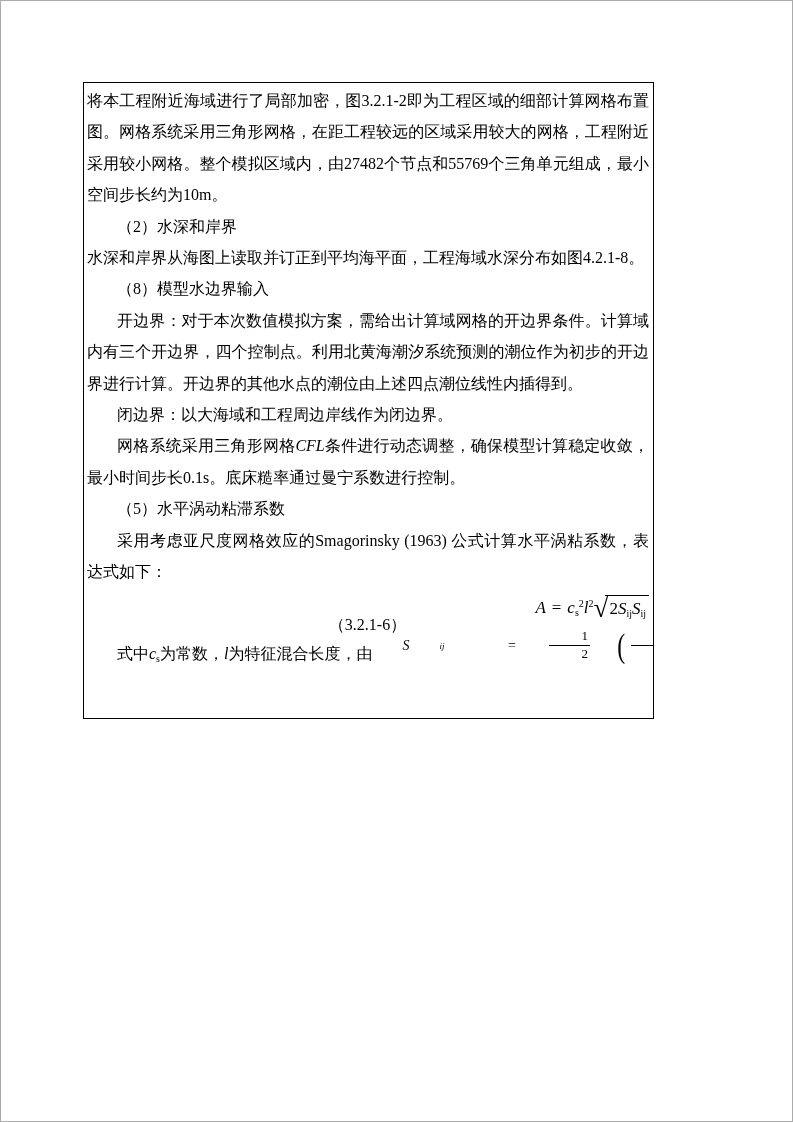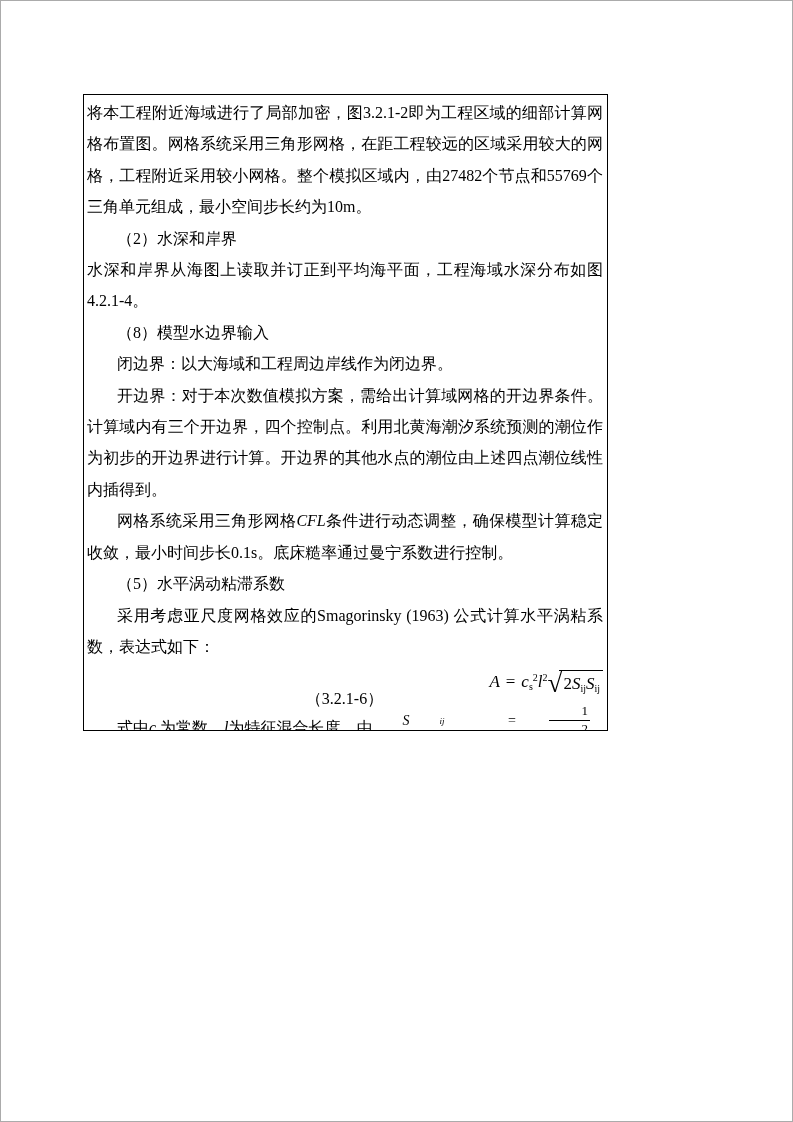--- a/index.html
+++ b/index.html
@@ -8,22 +8,22 @@
     width:793px;height:1122px;
     background:#ffffff;
     border:1px solid #ababab;
     box-sizing:border-box;
     overflow:hidden;
     font-family:"Liberation Serif","DejaVu Serif",serif;
     color:#000;
   }
   .cell{
     position:absolute;
-    left:82px;top:93px;
-    width:525px;height:637px;
+    left:82px;top:81px;
+    width:571px;height:637px;
     box-sizing:border-box;
     border:1.5px solid #000;
     padding:2px 4px 0 3px;
     font-size:16px;
     line-height:31.4px;
     text-align:justify;
     overflow:hidden;
   }
   .cell p{margin:0;}
   .ind{text-indent:30px;}
@@ -73,27 +73,27 @@
 </head>
 <body>
 
 <div class="page">
   <div class="cell">
 
     <p>将本工程附近海域进行了局部加密，图3.2.1-2即为工程区域的细部计算网格布置图。网格系统采用三角形网格，在距工程较远的区域采用较大的网格，工程附近采用较小网格。整个模拟区域内，由27482个节点和55769个三角单元组成，最小空间步长约为10m。</p>
 
     <p class="ind">（2）水深和岸界</p>
 
-    <p>水深和岸界从海图上读取并订正到平均海平面，工程海域水深分布如图4.2.1-4。</p>
+    <p>水深和岸界从海图上读取并订正到平均海平面，工程海域水深分布如图4.2.1-8。</p>
 
     <p class="ind">（8）模型水边界输入</p>
 
+    <p class="ind">开边界：对于本次数值模拟方案，需给出计算域网格的开边界条件。计算域内有三个开边界，四个控制点。利用北黄海潮汐系统预测的潮位作为初步的开边界进行计算。开边界的其他水点的潮位由上述四点潮位线性内插得到。</p>
+
     <p class="ind">闭边界：以大海域和工程周边岸线作为闭边界。</p>
-
-    <p class="ind">开边界：对于本次数值模拟方案，需给出计算域网格的开边界条件。计算域内有三个开边界，四个控制点。利用北黄海潮汐系统预测的潮位作为初步的开边界进行计算。开边界的其他水点的潮位由上述四点潮位线性内插得到。</p>
 
 
     <p class="ind"><span>网格系统采用三角形网格</span><i>CFL</i><span>条件进行动态调整，确保模型计算稳定收敛，最小时间步长0.1s。底床糙率通过曼宁系数进行控制。</span></p>
 
     <p class="ind">（5）水平涡动粘滞系数</p>
 
     <p class="ind">采用考虑亚尺度网格效应的Smagorinsky (1963) 公式计算水平涡粘系数，表达式如下：</p>
 
     <div class="eq-row">
       <i>A</i><span class="sp"></span><span>=</span><span class="sp"></span><i>c</i><sub>s</sub><sup>2</sup><i>l</i><sup>2</sup><span class="sqrt">

